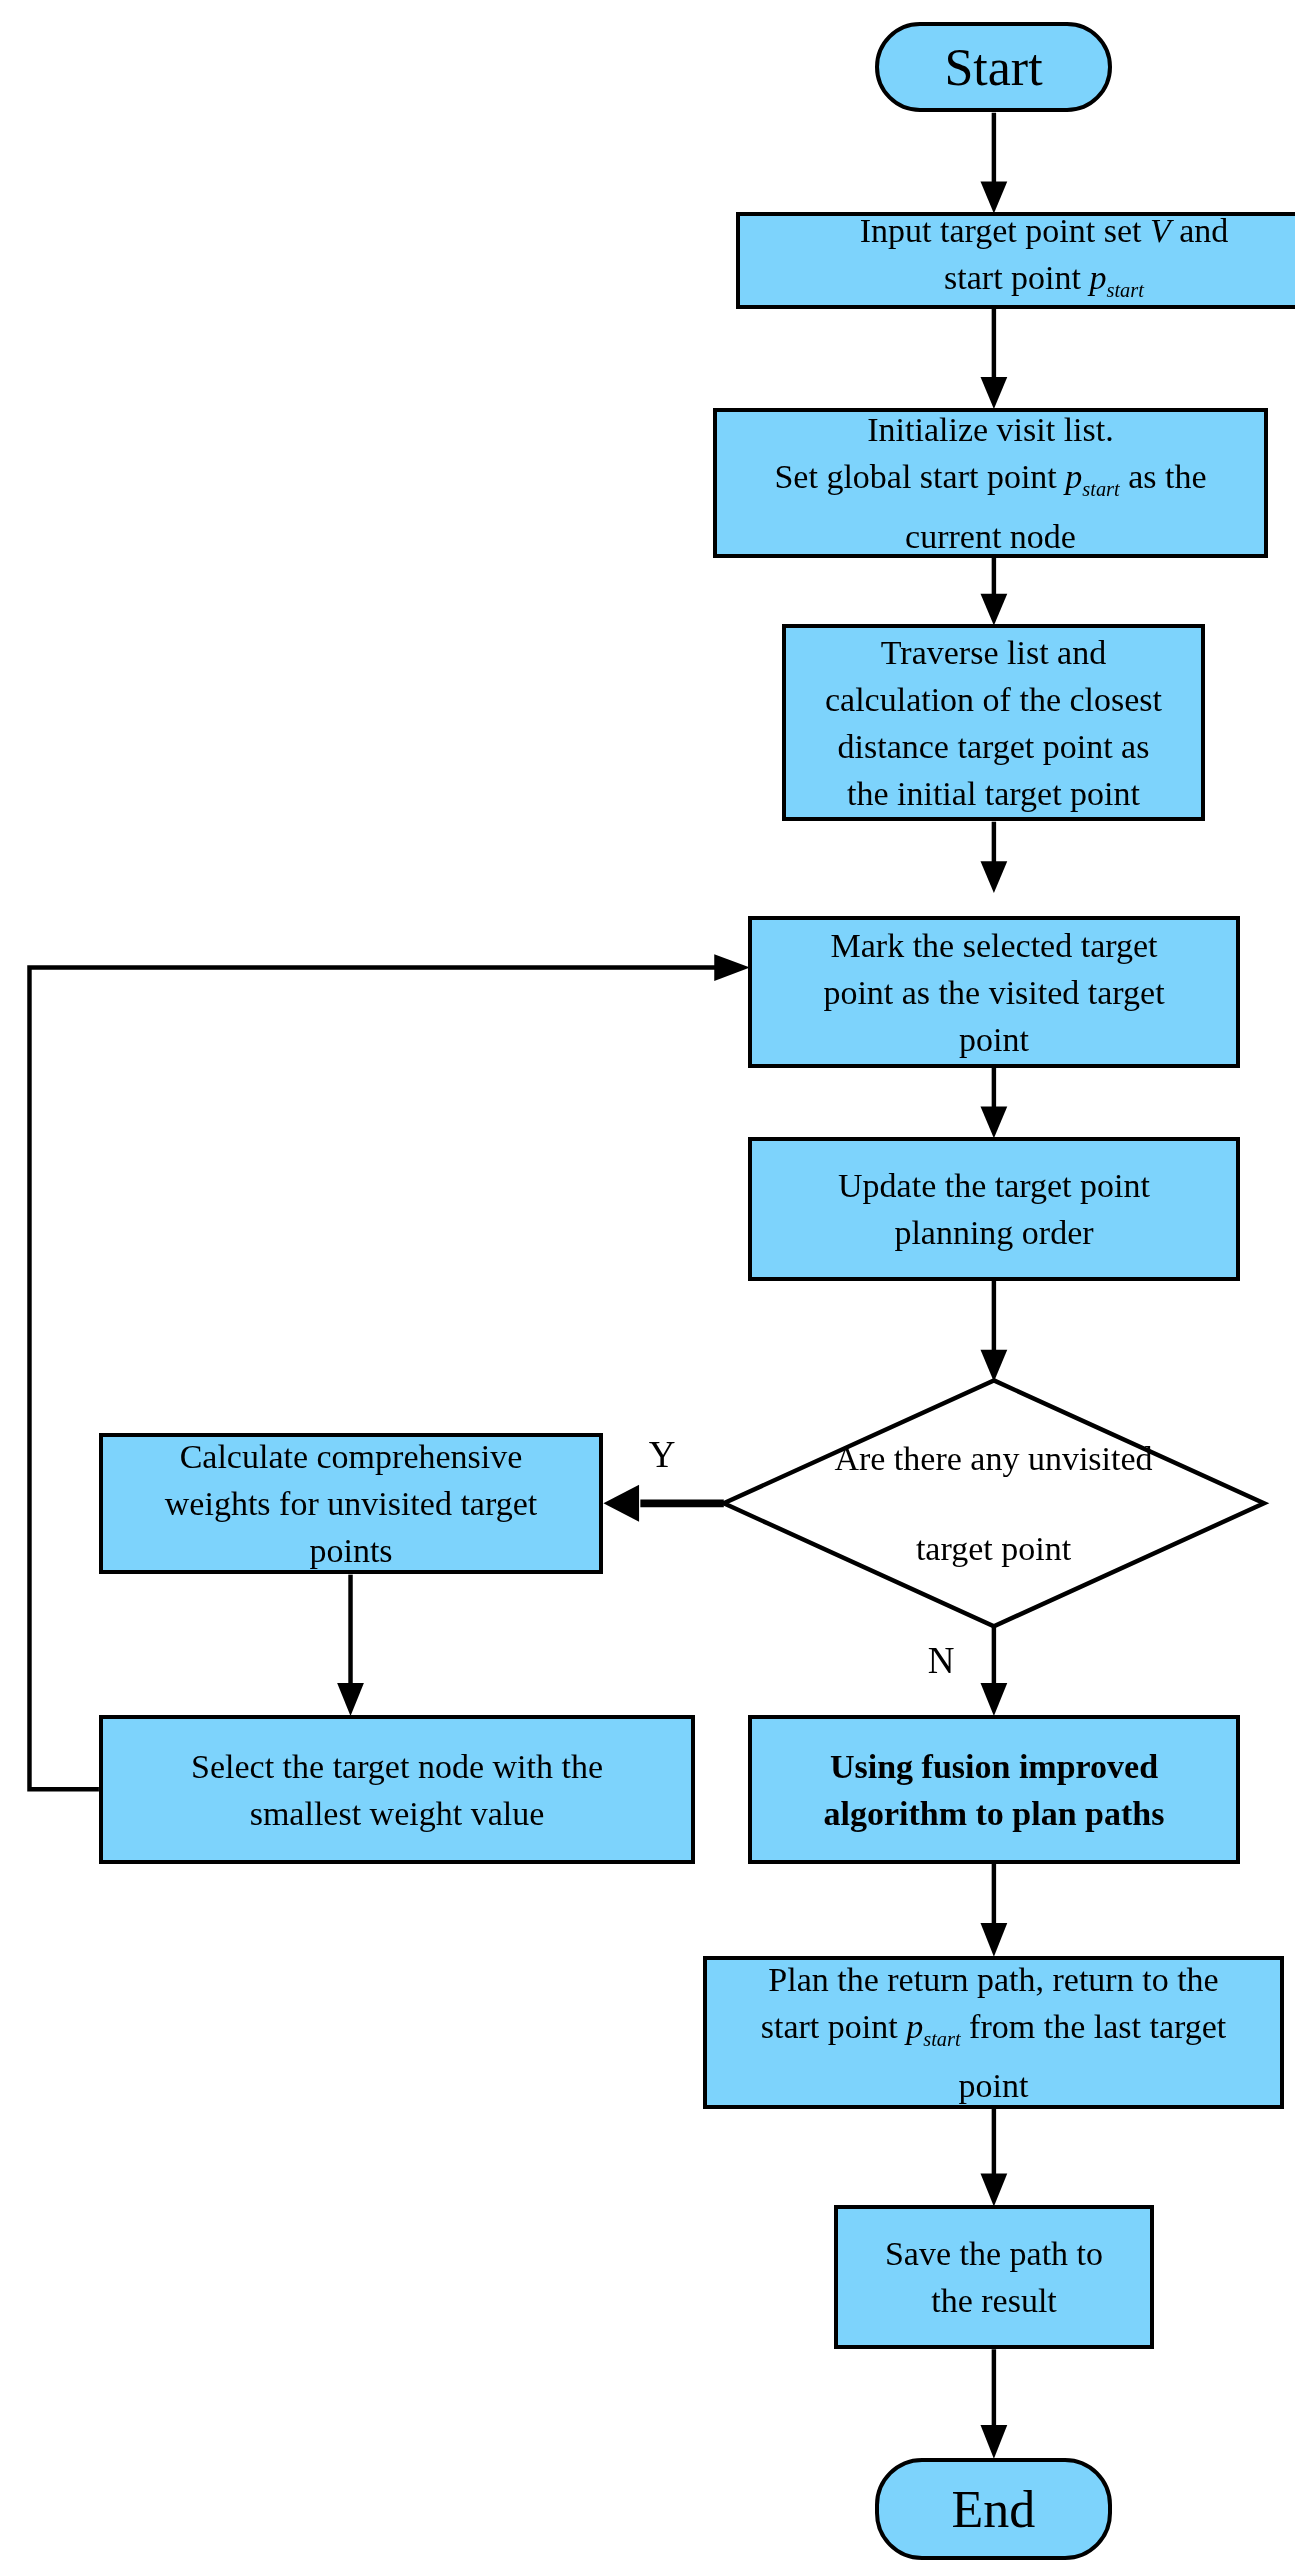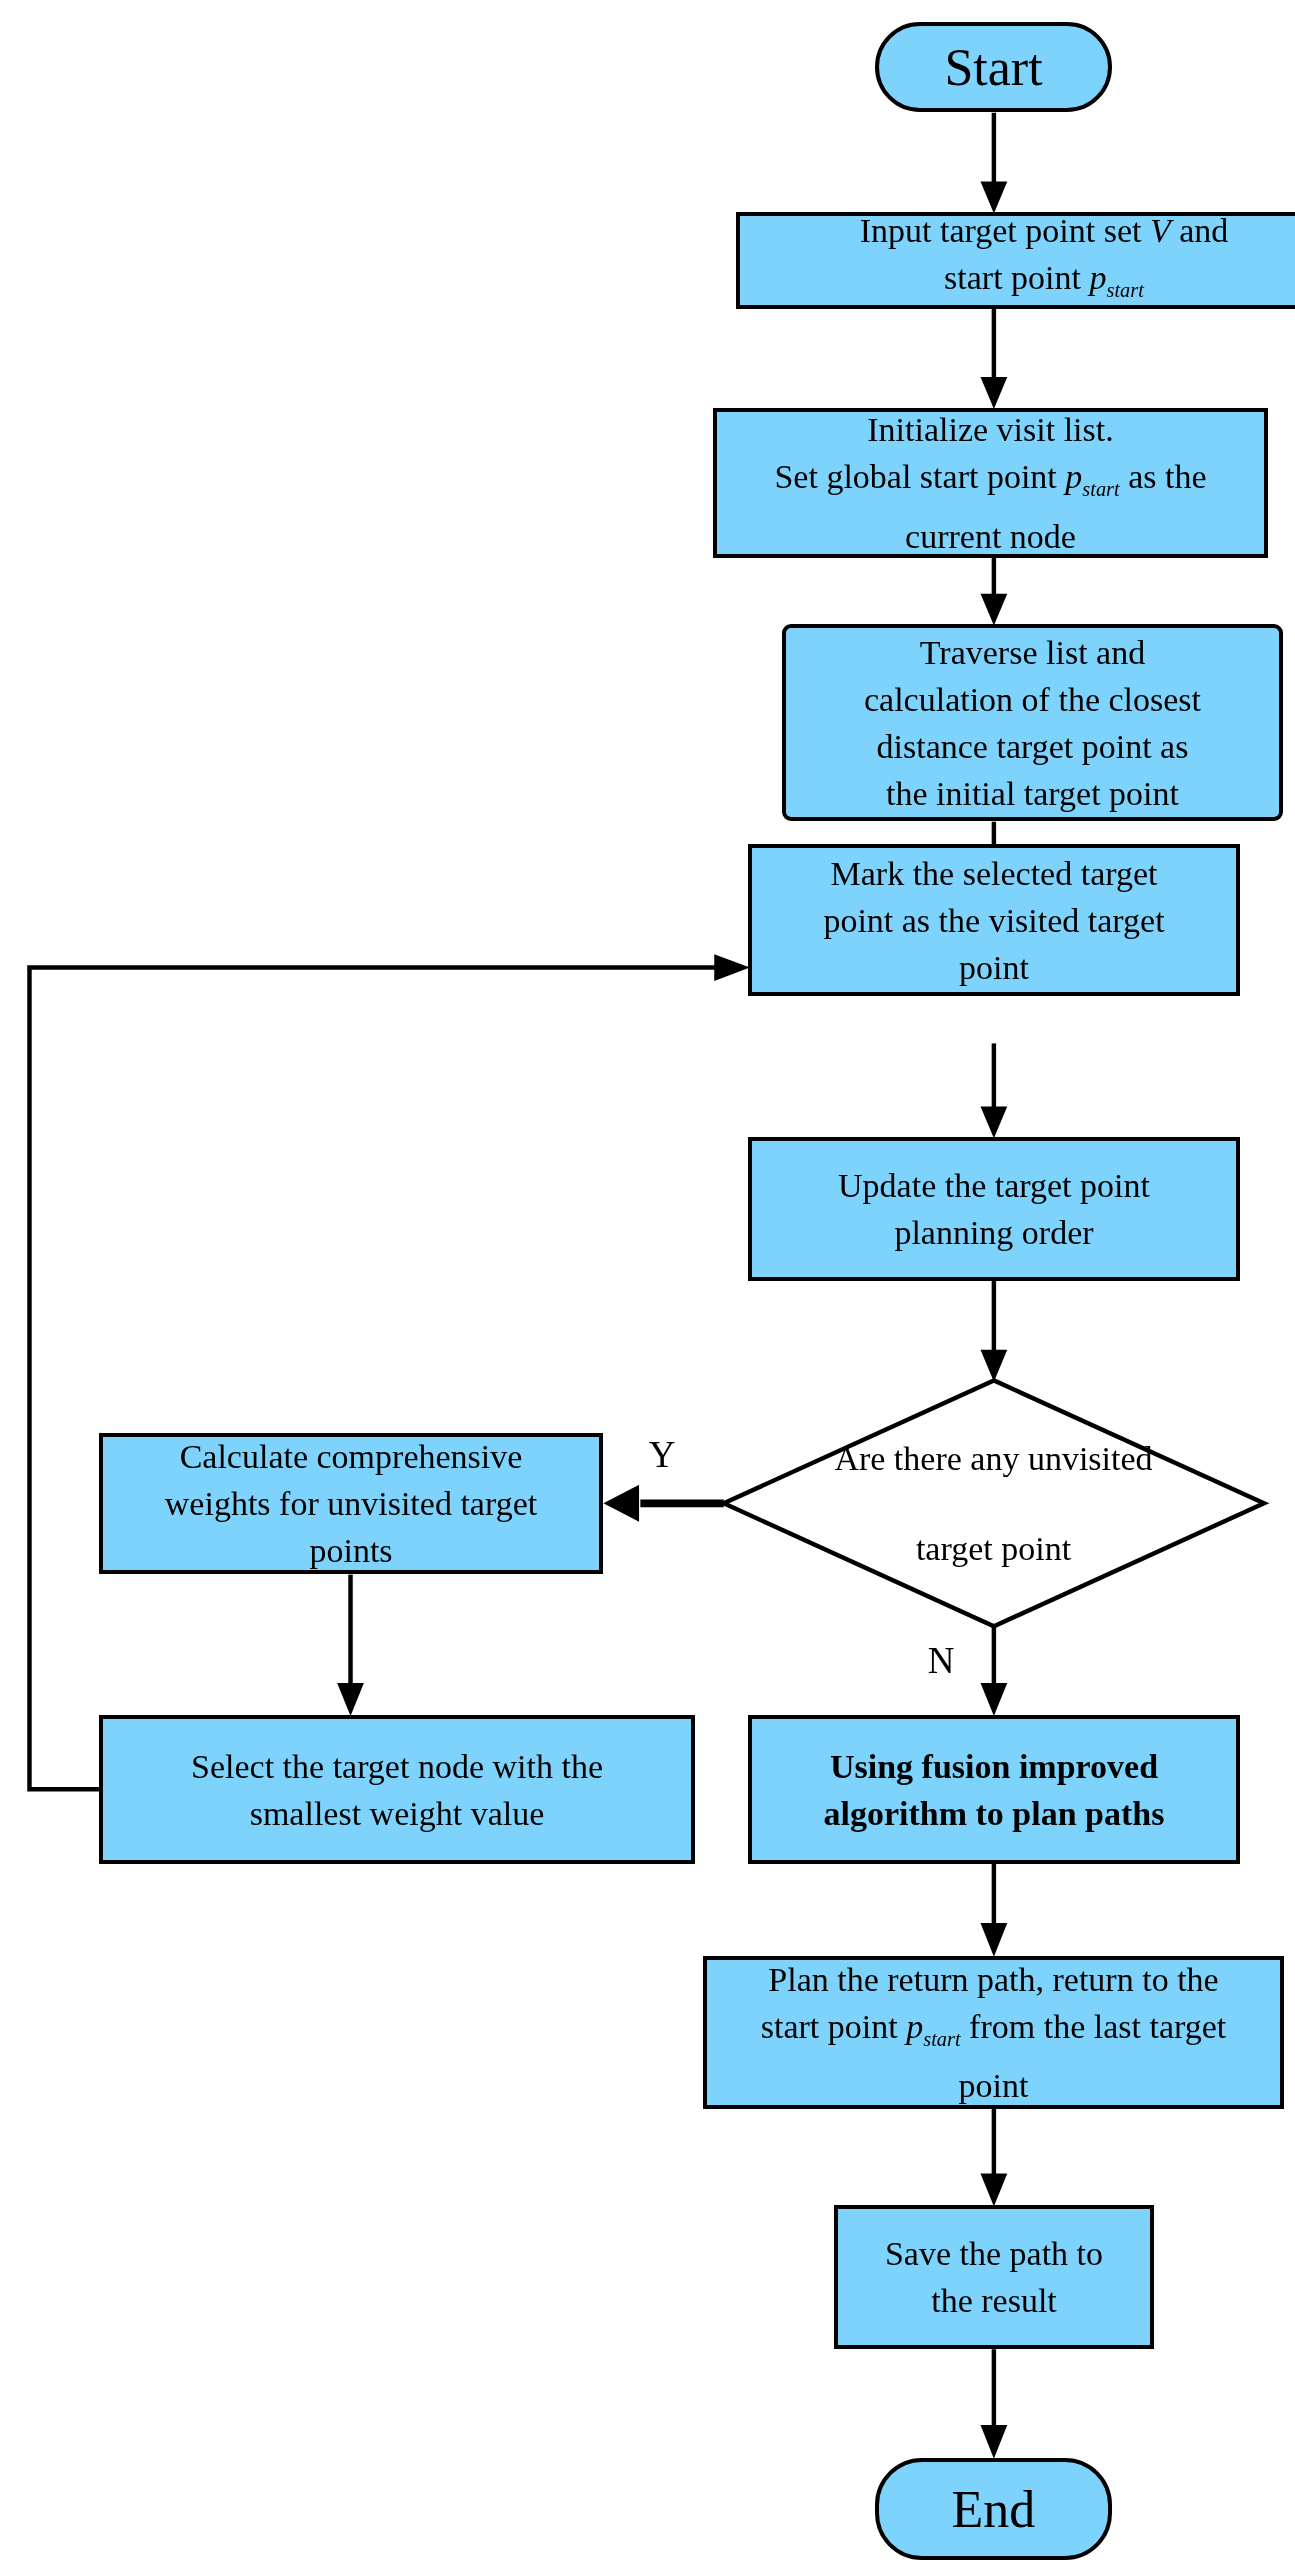--- a/index.html
+++ b/index.html
@@ -23,22 +23,22 @@
   .tl { white-space:nowrap; }
   .vi { font-style:italic; }
   .sub { font-size:0.6em; font-style:italic; }
   .branch {
     position:absolute; font-size:37px; line-height:45px; text-align:center;
   }
   
   #n-start    { left:875px; top:22px;   width:237px; height:90px; }
   #n-input    { left:736px; top:212px;  width:616px; height:97px; }
   #n-init     { left:713px; top:408px;  width:555px; height:150px; }
-  #n-traverse { left:782px; top:624px;  width:501px; height:197px;border-radius:9px; }
-  #n-mark     { left:748px; top:844px; width:492px; height:152px; }
+  #n-traverse { left:782px; top:624px;  width:423px; height:197px; }
+  #n-mark     { left:748px; top:916px; width:492px; height:152px; }
   #n-update   { left:748px; top:1137px; width:492px; height:144px; }
   #n-decision { left:758px; top:1436px; width:471px; height:134px; }
   #n-calc     { left:99px;  top:1433px; width:504px; height:141px; }
   #n-select   { left:99px;  top:1715px; width:596px; height:149px; }
   #n-fusion   { left:748px; top:1715px; width:492px; height:149px;font-weight:bold; }
   #n-plan     { left:703px; top:1956px; width:581px; height:153px; }
   #n-save     { left:834px; top:2205px; width:320px; height:144px; }
   #n-end      { left:875px; top:2458px; width:237px; height:102px; }
   #lbl-y { left:627px;  top:1432px; width:70px; }
   #lbl-n { left:903px; top:1638px; width:76px; }

